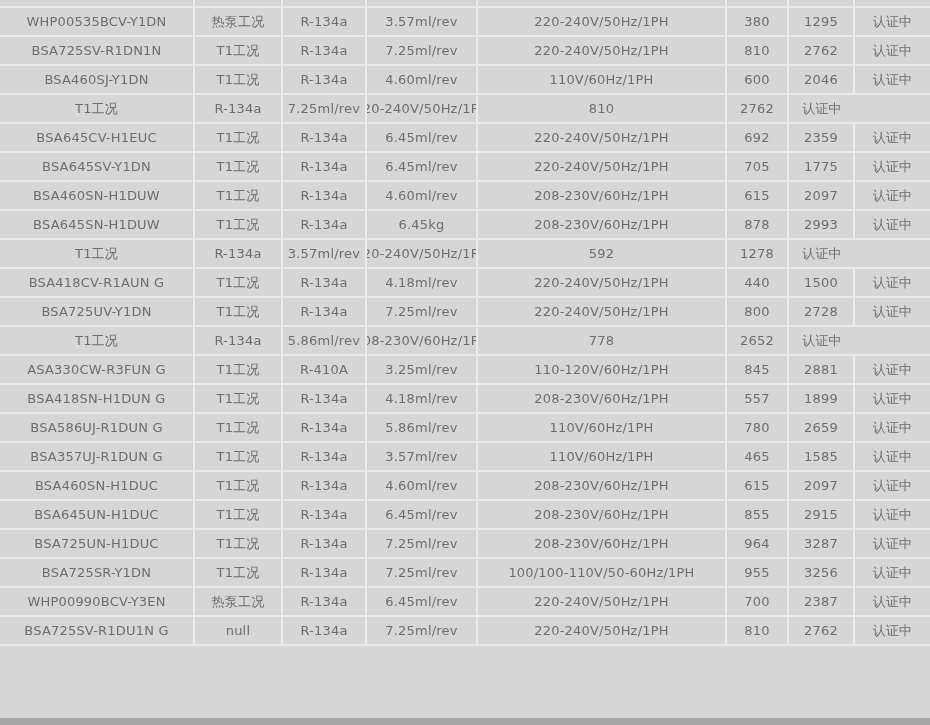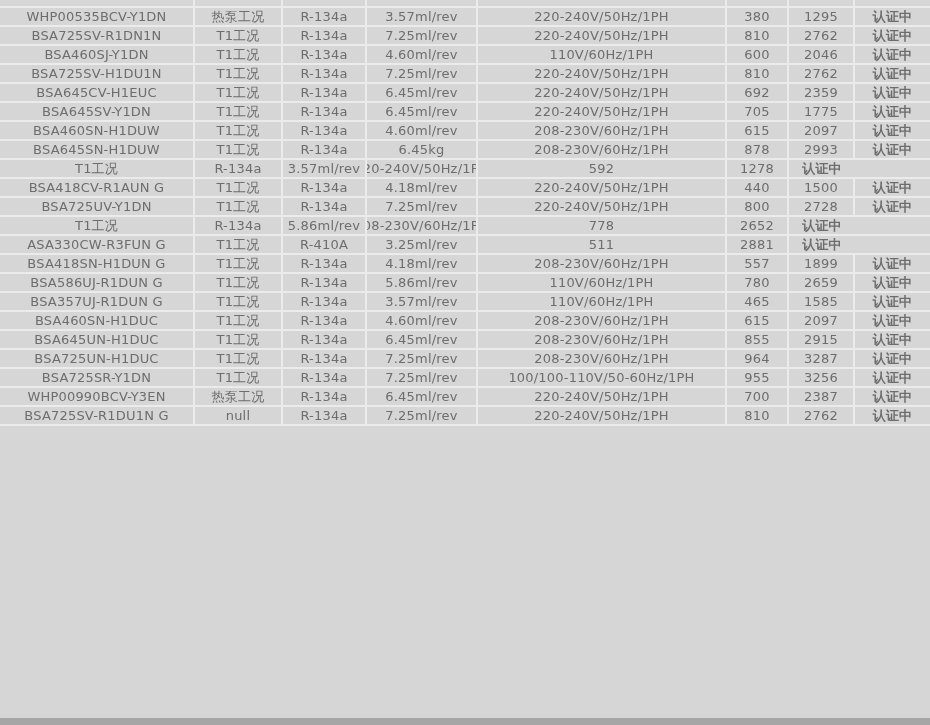--- a/index.html
+++ b/index.html
@@ -17,21 +17,21 @@
   .table-clip {
     width: 930px;
     height: 718px;
     overflow: hidden;
     background: #d6d6d6;
   }
   .row {
     display: grid;
     grid-template-columns: 195px 88px 84px 111px 249px 62px 66px 75px;
     width: 930px;
-    height: 19px;
+    height: 29px;
     box-sizing: border-box;
     border-bottom: 2px solid #ebebeb;
     background: #d6d6d6;
   }
   .row.partial {
     height: 8px;
   }
   .cell {
     box-sizing: border-box;
     height: 100%;
@@ -40,21 +40,20 @@
     justify-content: center;
     border-right: 2px solid #ebebeb;
     color: #6d6d6d;
     font-size: 13px;
     white-space: nowrap;
     overflow: hidden;
     letter-spacing: 0.2px;
   }
   .cell:last-child {
     border-right: none;
-    font-weight: bold;
   }
   .footer-strip {
     width: 930px;
     height: 7px;
     background: #a6a6a6;
   }
 </style>
 </head>
 <body>
 
@@ -95,21 +94,20 @@
           <div class="cell">BSA460SJ-Y1DN</div>
           <div class="cell">T1工况</div>
           <div class="cell">R-134a</div>
           <div class="cell">4.60ml/rev</div>
           <div class="cell">110V/60Hz/1PH</div>
           <div class="cell">600</div>
           <div class="cell">2046</div>
           <div class="cell">认证中</div>
         </div>
         <div class="row">
-          <div class="cell">BSA725SV-H1DU1N</div>
           <div class="cell">T1工况</div>
           <div class="cell">R-134a</div>
           <div class="cell">7.25ml/rev</div>
           <div class="cell">220-240V/50Hz/1PH</div>
           <div class="cell">810</div>
           <div class="cell">2762</div>
           <div class="cell">认证中</div>
         </div>
         <div class="row">
           <div class="cell">BSA645CV-H1EUC</div>
@@ -187,21 +185,22 @@
           <div class="cell">208-230V/60Hz/1PH</div>
           <div class="cell">778</div>
           <div class="cell">2652</div>
           <div class="cell">认证中</div>
         </div>
         <div class="row">
           <div class="cell">ASA330CW-R3FUN G</div>
           <div class="cell">T1工况</div>
           <div class="cell">R-410A</div>
           <div class="cell">3.25ml/rev</div>
-          <div class="cell">511</div>
+          <div class="cell">110-120V/60Hz/1PH</div>
+          <div class="cell">845</div>
           <div class="cell">2881</div>
           <div class="cell">认证中</div>
         </div>
         <div class="row">
           <div class="cell">BSA418SN-H1DUN G</div>
           <div class="cell">T1工况</div>
           <div class="cell">R-134a</div>
           <div class="cell">4.18ml/rev</div>
           <div class="cell">208-230V/60Hz/1PH</div>
           <div class="cell">557</div>

